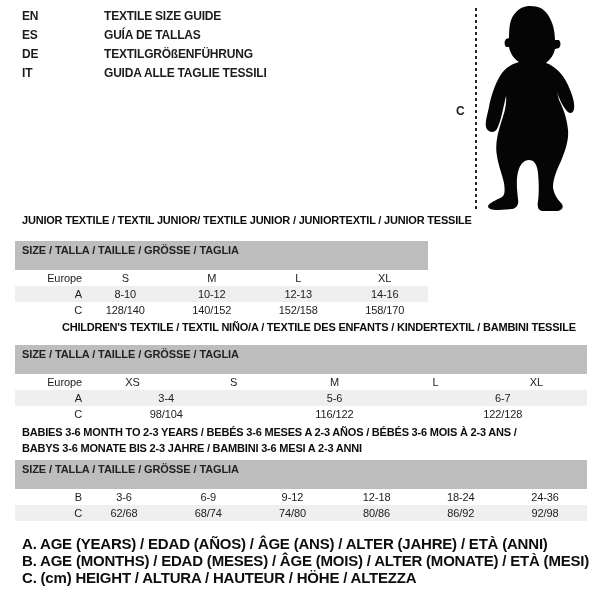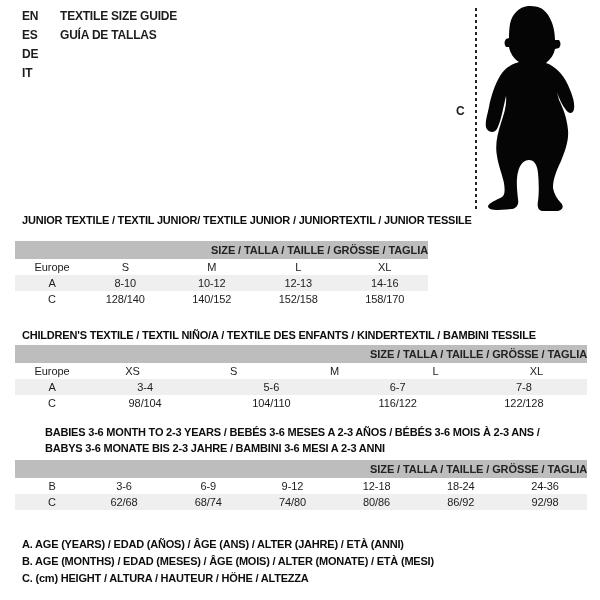--- a/index.html
+++ b/index.html
@@ -2,74 +2,75 @@
 <html><head>
 <meta charset="utf-8">
 <style>
   html,body{margin:0;padding:0;}
   body{
     width:600px;height:600px;position:relative;background:#ffffff;
     font-family:"Liberation Sans", sans-serif;color:#1c1c1c;overflow:hidden;
   }
   
   .lang-list{position:absolute;left:22px;top:7px;}
-  .lang-row{display:flex;height:19px;line-height:19px;font-size:12px;font-weight:bold;letter-spacing:-0.2px;}
+  .lang-row{display:flex;height:19px;line-height:19px;font-size:12px;font-weight:bold;letter-spacing:-0.2px;gap:44px;}
   .lang-code{width:38px;}
   
   .figure-label{position:absolute;left:456px;top:104px;font-size:12px;font-weight:bold;}
   .measure-line{
     position:absolute;left:475px;top:8px;width:2px;height:202px;
     background:repeating-linear-gradient(to bottom,#262626 0 3px,transparent 3px 6px);
   }
   .silhouette{position:absolute;left:484px;top:4px;}
   
   .sec-heading{
     position:absolute;left:22px;margin:0;font-size:11px;font-weight:bold;
     letter-spacing:-0.2px;line-height:15.5px;color:#0d0d0d;white-space:nowrap;
   }
   .h1{top:213px;}
-  .h2{top:328px;}
-  .h3{top:425px;white-space:normal;width:540px;margin-left:23px;}
+  .h2{top:320px;margin-left:40px;}
+  .h3{top:425px;white-space:normal;width:540px;}
   
   .sizetable{position:absolute;left:15px;font-size:11px;letter-spacing:-0.1px;}
   .t-narrow{width:413px;}
   .t-wide{width:572px;}
   .t1{top:241px;}
   .t2{top:345px;}
   .t3{top:460px;}
   .t-head{
-    height:18px;line-height:18px;padding-left:7px;font-weight:bold;color:#222;
+    height:29px;line-height:18px;padding-left:7px;font-weight:bold;color:#222;
     background:#bdbdbd;
-    text-align:right;
   }
   .t-row{display:flex;height:16px;line-height:16px;}
   .t-row.striped{background:#efefef;}
-  .t-label{width:60px;padding-left:7px;text-align:center;}
+  .t-label{width:60px;padding-left:7px;text-align:right;}
   .t-cell{flex:1;text-align:center;}
   
   .legend{position:absolute;left:22px;top:536px;}
-  .legend-line{font-size:11px;font-weight:bold;line-height:16.8px;letter-spacing:-0.2px;color:#0d0d0d;}
+  .legend-line{font-size:15px;font-weight:bold;line-height:16.8px;letter-spacing:-0.2px;color:#0d0d0d;}
 </style>
 </head>
 <body>
 
 <div class="lang-list">
   <div class="lang-row">
     <span class="lang-code">EN</span>
     <span class="lang-title">TEXTILE SIZE GUIDE</span>
   </div>
   <div class="lang-row">
     <span class="lang-code">ES</span>
     <span class="lang-title">GUÍA DE TALLAS</span>
   </div>
   <div class="lang-row">
     <span class="lang-code">DE</span>
+    <span class="lang-title">TEXTILGRÖßENFÜHRUNG</span>
   </div>
   <div class="lang-row">
     <span class="lang-code">IT</span>
+    <span class="lang-title">GUIDA ALLE TAGLIE TESSILI</span>
   </div>
 </div>
 
 <span class="figure-label">C</span>
 <div class="measure-line"></div>
 <svg class="silhouette" width="112" height="208" viewBox="0 0 112 208" aria-hidden="true">
   <path fill="#050505" d="M44,2
     C35,3 28,10 26,20 C25,26 25,31 25,34 L22,35 Q19,39 22,43 L25,43
     C26,49 30,55 35,58 C27,60 20,65 16,72 C11,80 7,92 5,103
     C3,112 1,118 2,123 C3,128 10,130 13,125 C16,119 18,110 20,101 L22,92
@@ -119,26 +120,24 @@
     <span class="t-cell">S</span>
     <span class="t-cell">M</span>
     <span class="t-cell">L</span>
     <span class="t-cell">XL</span>
   </div>
   <div class="t-row striped">
     <span class="t-label">A</span>
     <span class="t-cell">3-4</span>
     <span class="t-cell">5-6</span>
     <span class="t-cell">6-7</span>
-    <span class="t-cell">7-8</span>
   </div>
   <div class="t-row">
     <span class="t-label">C</span>
     <span class="t-cell">98/104</span>
-    <span class="t-cell">104/110</span>
     <span class="t-cell">116/122</span>
     <span class="t-cell">122/128</span>
   </div>
 </div>
 
 <h2 class="sec-heading h3">
   <span>BABIES 3-6 MONTH TO 2-3 YEARS / BEBÉS 3-6 MESES A 2-3 AÑOS / BÉBÉS 3-6 MOIS À 2-3 ANS /</span><br>
   <span>BABYS 3-6 MONATE BIS 2-3 JAHRE / BAMBINI 3-6 MESI A 2-3 ANNI</span>
 </h2>
 <div class="sizetable t-wide t3">

